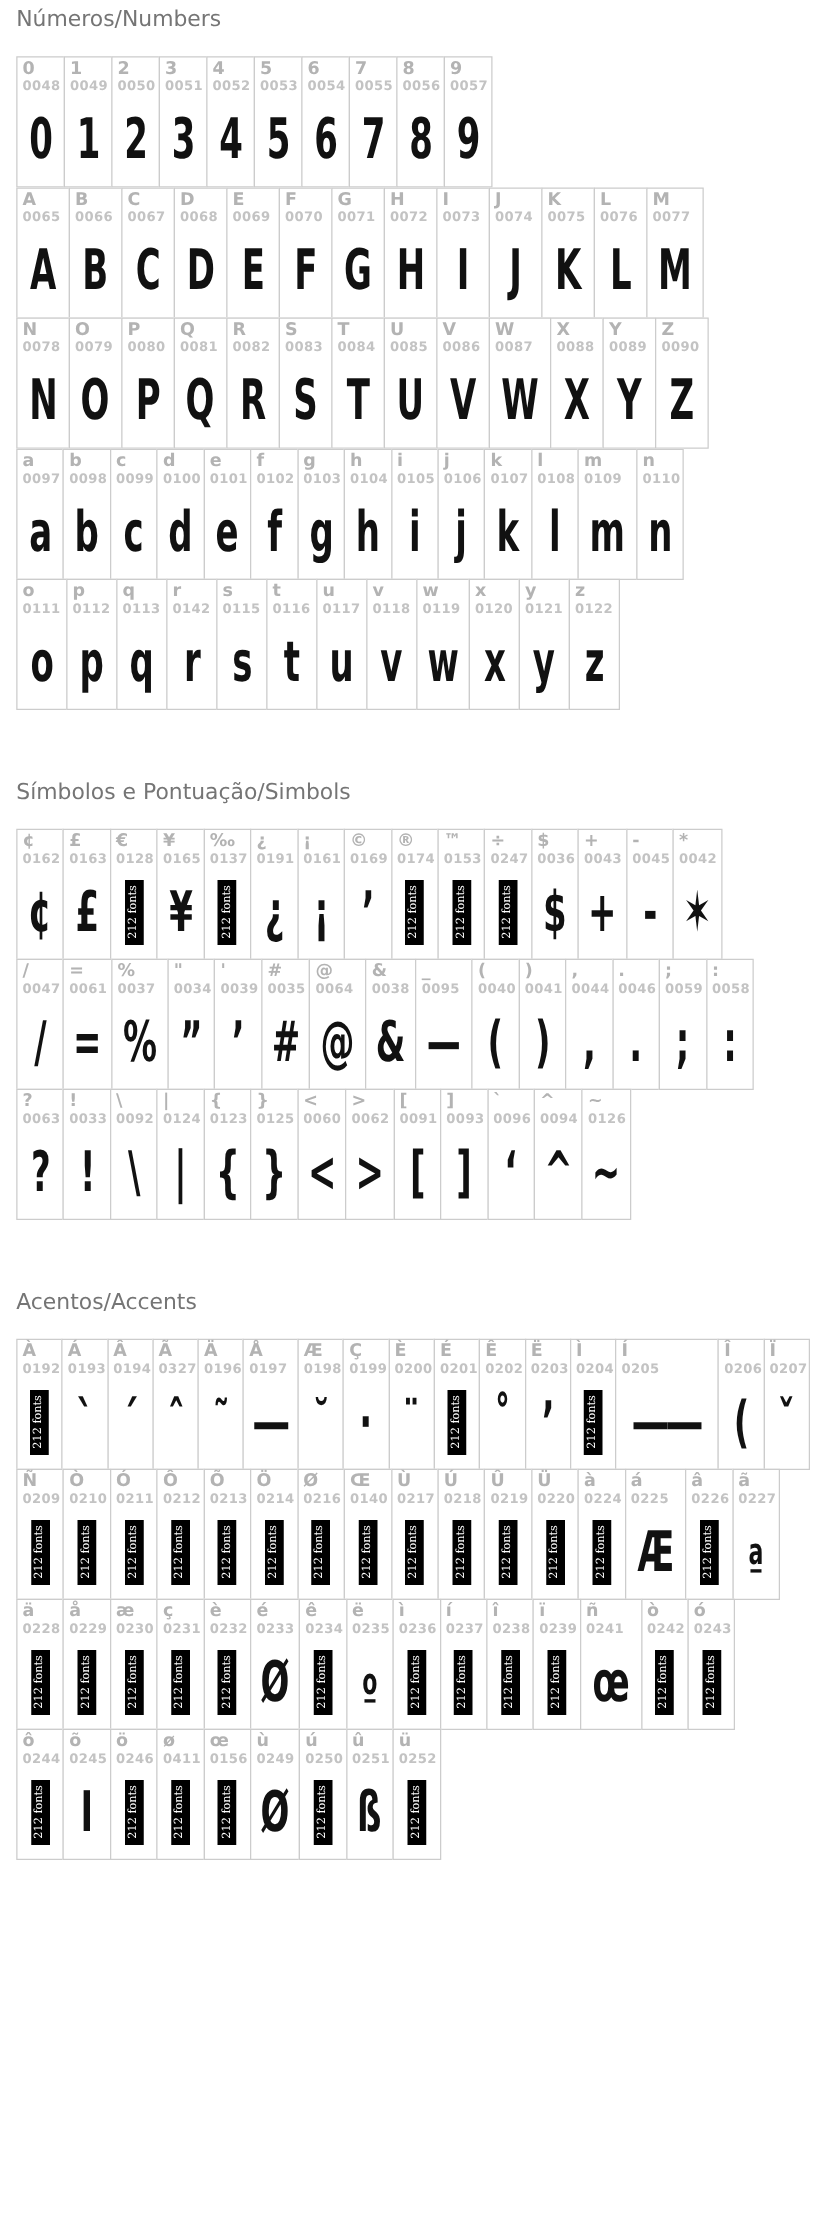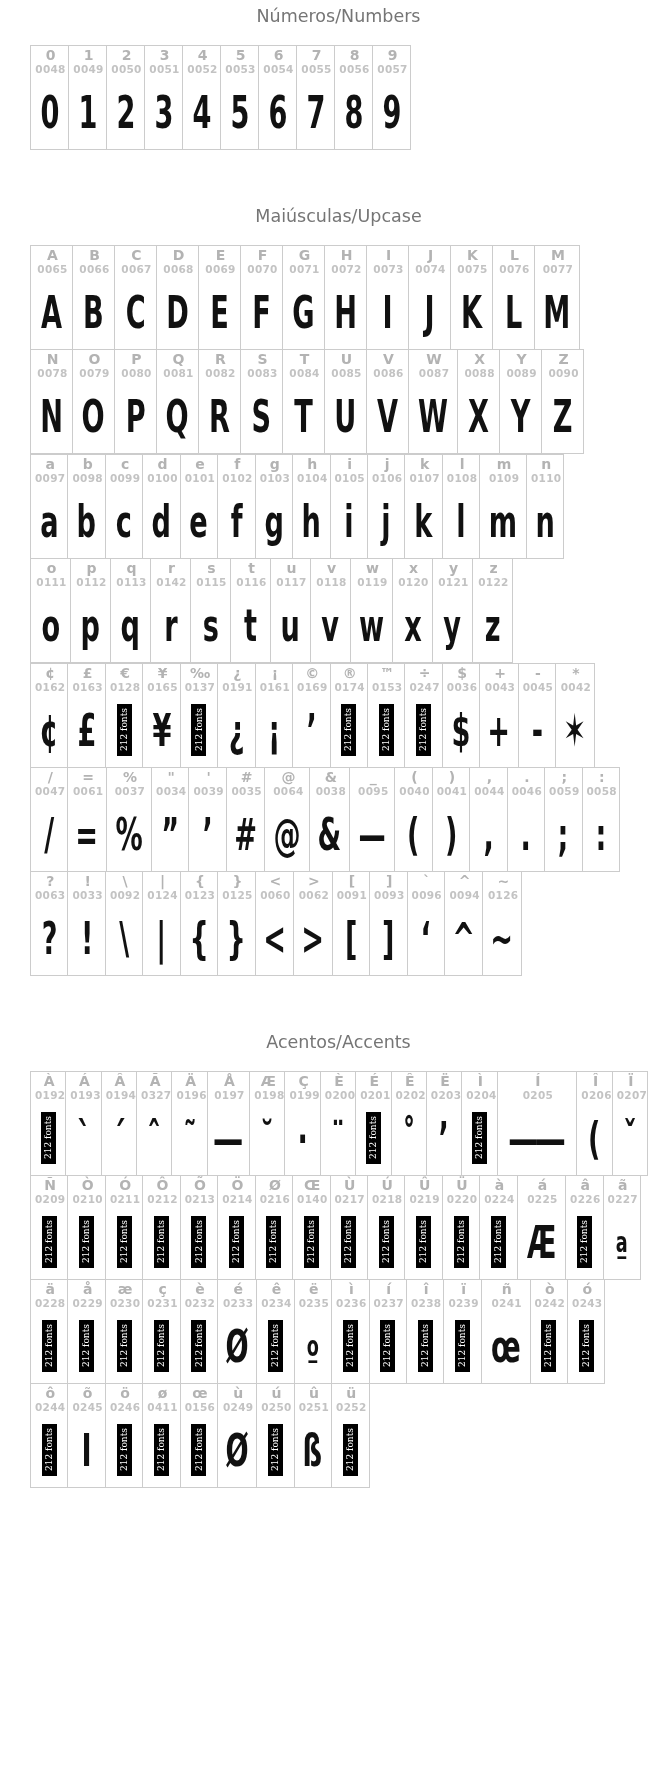--- a/index.html
+++ b/index.html
@@ -1,17 +1,17 @@
 <!DOCTYPE html>
 <html><head>
 <meta charset="utf-8">
 <style>
   html,body{margin:0;padding:0;background:#ffffff;}
   body{width:661px;font-family:"Liberation Sans",sans-serif;}
-  .page{padding:6px 14px 12px 30px;text-align:center;}
+  .page{padding:6px 14px 12px 13px;}
   .section-title{
     color:#757575;font-size:17.5px;line-height:20px;
     font-family:"DejaVu Sans","Liberation Sans",sans-serif;
     margin:56px 0 19px 0;
   }
   .sec-0 .section-title{margin-top:0;}
   .row{display:flex;align-items:stretch;}
   .row + .row{margin-top:-1px;}
   .cell{
     box-sizing:border-box;border:1px solid #cccccc;margin-right:-1px;
@@ -125,21 +125,20 @@
           <div class="cell">
             <div class="cell-label">9</div>
             <div class="cell-code">0057</div>
             <div class="cell-glyph-area">
               <span class="g">9</span>
             </div>
           </div>
         </div>
       </div>
       <div class="section sec-1">
-        <div class="section-title">Maiúsculas/Upcase</div>
         <div class="row r-0">
           <div class="cell">
             <div class="cell-label">A</div>
             <div class="cell-code">0065</div>
             <div class="cell-glyph-area">
               <span class="g">A</span>
             </div>
           </div>
           <div class="cell">
             <div class="cell-label">B</div>
@@ -502,20 +501,21 @@
           <div class="cell">
             <div class="cell-label">z</div>
             <div class="cell-code">0122</div>
             <div class="cell-glyph-area">
               <span class="g">z</span>
             </div>
           </div>
         </div>
       </div>
       <div class="section sec-3">
+        <div class="section-title">Símbolos e Pontuação/Simbols</div>
         <div class="row r-0">
           <div class="cell">
             <div class="cell-label">¢</div>
             <div class="cell-code">0162</div>
             <div class="cell-glyph-area">
               <span class="g">¢</span>
             </div>
           </div>
           <div class="cell">
             <div class="cell-label">£</div>

